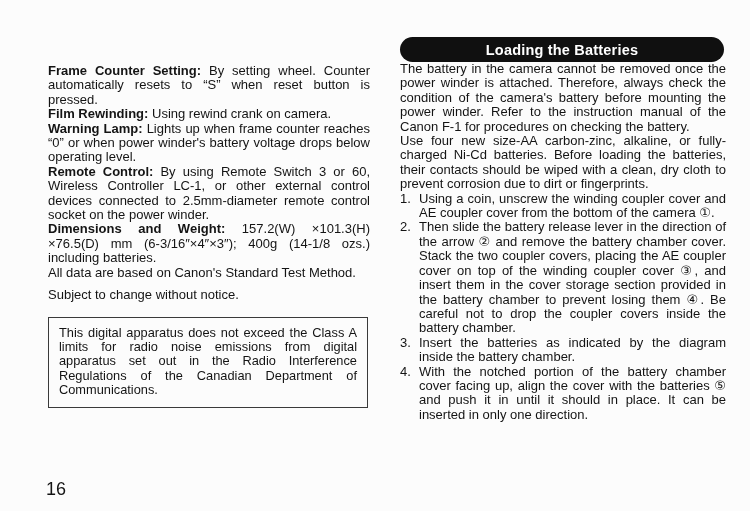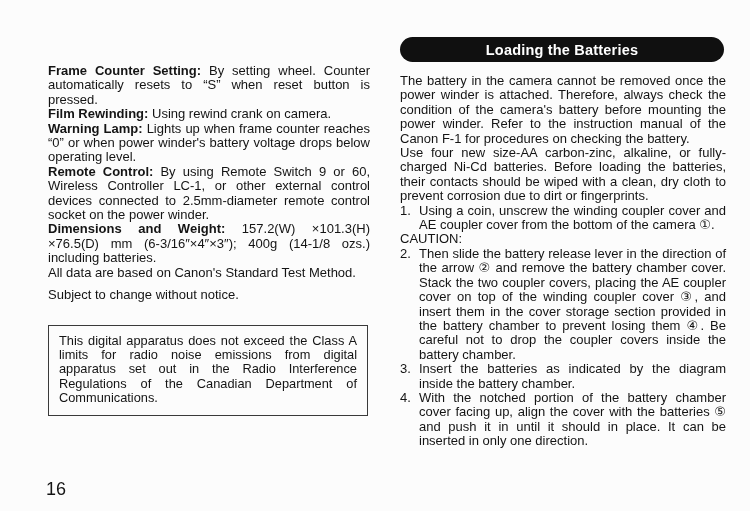--- a/index.html
+++ b/index.html
@@ -23,36 +23,36 @@
     margin: 0;
     font-size: 13px;
     line-height: 14.4px;
     text-align: justify;
   }
   .para .lead { font-weight: bold; }
 
   .subject-note { margin-top: 8px; }
 
   .notice-box {
-    margin-top: 22px;
+    margin-top: 14px;
     border: 1.5px solid #3a3a3a;
     padding: 8px 10px 9px 10px;
     width: 298px;
   }
   .notice-box .para { font-size: 12.8px; }
 
   .section-header {
     background: #101010;
     border-radius: 13px;
     height: 25px;
     width: 324px;
     display: flex;
     align-items: center;
     justify-content: center;
-    margin-bottom: 12px;
+    margin-bottom: 0;
   }
   .section-header .header-label {
     color: #ffffff;
     font-weight: bold;
     font-size: 14.5px;
     letter-spacing: 0.2px;
   }
 
   .step {
     display: flex;
@@ -71,21 +71,21 @@
 </style>
 </head>
 <body>
 
 <div class="page">
 
   <div class="col col-left">
     <p class="para"><span class="lead">Frame Counter Setting:</span><span> By setting wheel. Counter automatically resets to “S” when reset button is pressed.</span></p>
     <p class="para"><span class="lead">Film Rewinding:</span><span> Using rewind crank on camera.</span></p>
     <p class="para"><span class="lead">Warning Lamp:</span><span> Lights up when frame counter reaches “0” or when power winder's battery voltage drops below operating level.</span></p>
-    <p class="para"><span class="lead">Remote Control:</span><span> By using Remote Switch 9 or 60, Wireless Controller LC-1, or other external control devices connected to 2.5mm-diameter remote control socket on the power winder.</span></p>
+    <p class="para"><span class="lead">Remote Control:</span><span> By using Remote Switch 3 or 60, Wireless Controller LC-1, or other external control devices connected to 2.5mm-diameter remote control socket on the power winder.</span></p>
     <p class="para"><span class="lead">Dimensions and Weight:</span><span> 157.2(W) ×101.3(H) ×76.5(D) mm (6-3/16″×4″×3″); 400g (14-1/8 ozs.) including batteries.</span></p>
     <p class="para"><span class="lead"></span><span>All data are based on Canon's Standard Test Method.</span></p>
 
     <p class="para subject-note">Subject to change without notice.</p>
 
     <div class="notice-box">
       <p class="para">This digital apparatus does not exceed the Class A limits for radio noise emissions from digital apparatus set out in the Radio Interference Regulations of the Canadian Department of Communications.</p>
     </div>
   </div>
 
@@ -95,21 +95,20 @@
     </div>
 
     <p class="para">The battery in the camera cannot be removed once the power winder is attached. Therefore, always check the condition of the camera's battery before mounting the power winder. Refer to the instruction manual of the Canon F-1 for procedures on checking the battery.</p>
     <p class="para">Use four new size-AA carbon-zinc, alkaline, or fully-charged Ni-Cd batteries. Before loading the batteries, their contacts should be wiped with a clean, dry cloth to prevent corrosion due to dirt or fingerprints.</p>
 
     <div class="step">
       <span class="step-num">1.</span>
       <span class="step-text">Using a coin, unscrew the winding coupler cover and AE coupler cover from the bottom of the camera ①.</span>
     </div>
 
-    <p class="para">CAUTION:</p>
 
     <div class="step">
       <span class="step-num">2.</span>
       <span class="step-text">Then slide the battery release lever in the direction of the arrow ② and remove the battery chamber cover. Stack the two coupler covers, placing the AE coupler cover on top of the winding coupler cover ③, and insert them in the cover storage section provided in the battery chamber to prevent losing them ④. Be careful not to drop the coupler covers inside the battery chamber.</span>
     </div>
     <div class="step">
       <span class="step-num">3.</span>
       <span class="step-text">Insert the batteries as indicated by the diagram inside the battery chamber.</span>
     </div>
     <div class="step">

